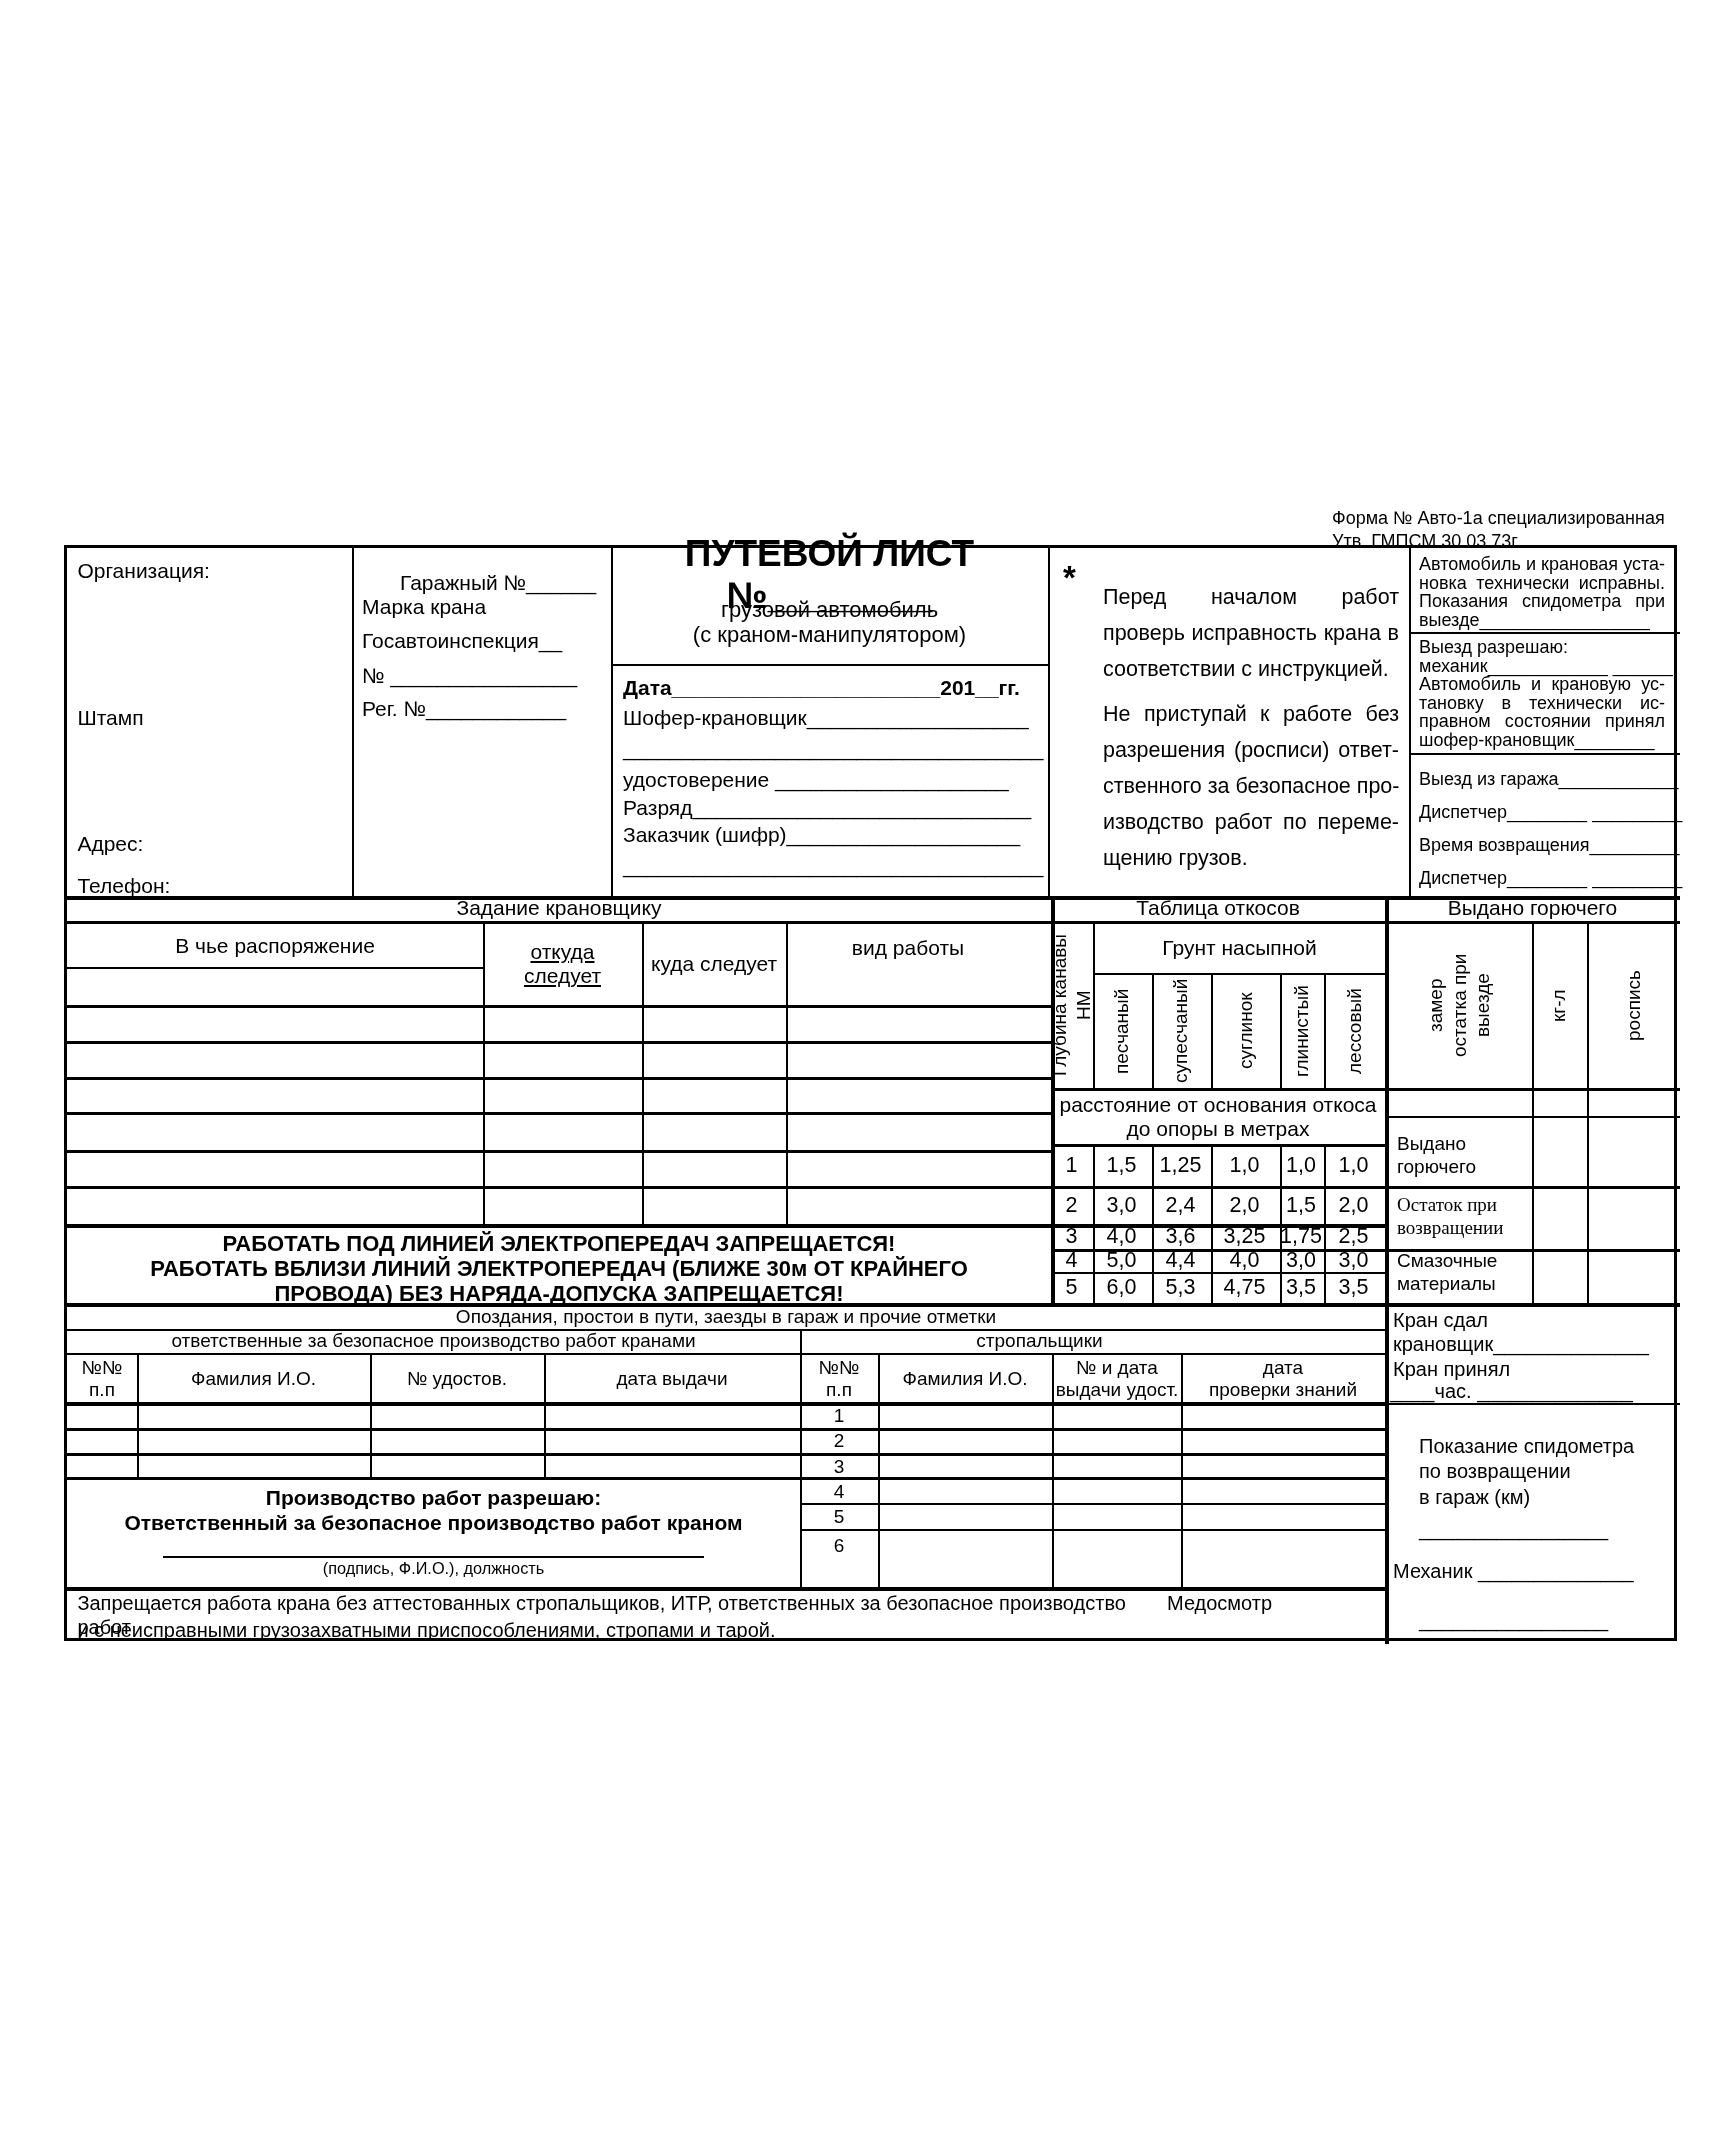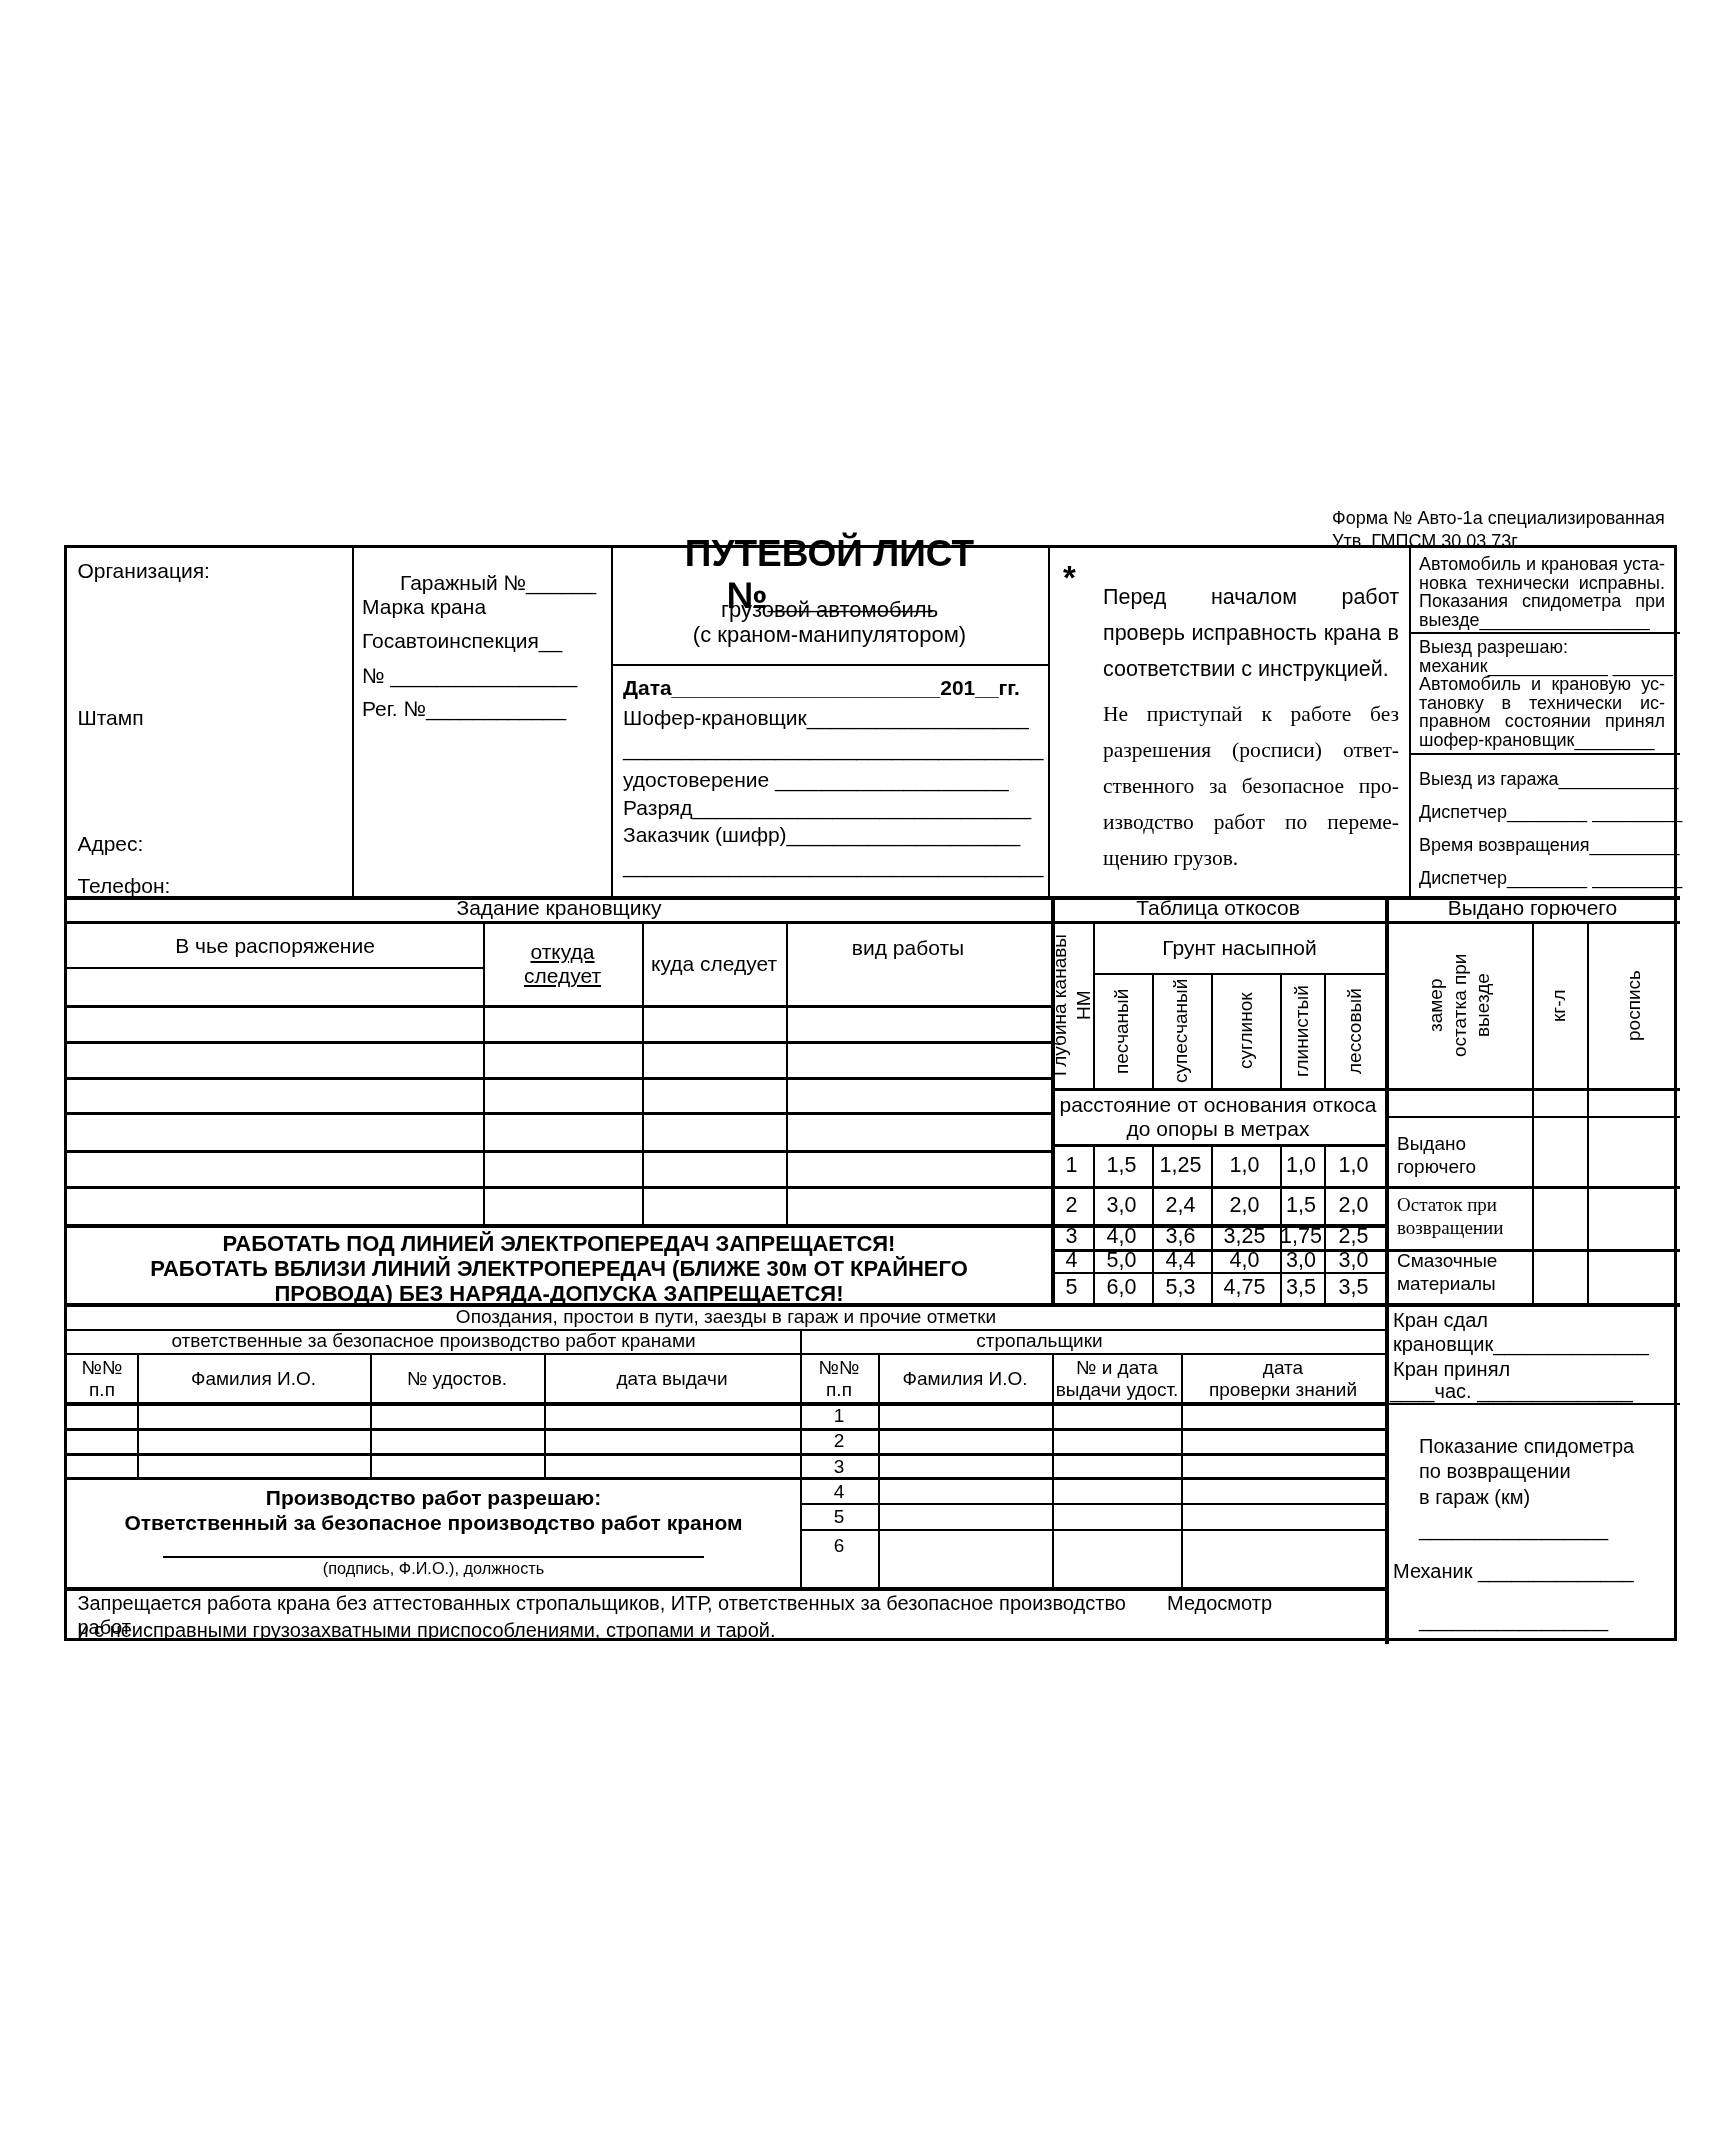--- a/index.html
+++ b/index.html
@@ -109,21 +109,21 @@
   <div class="t f28" style="left:556px;top:247px;text-align:center;">Разряд_____________________________</div>
   <div class="t f28" style="left:556px;top:274px;">Заказчик (шифр)____________________</div>
   <div class="t f28" style="left:556px;top:305px;">____________________________________</div>
 
   <div class="t b" style="left:996px;top:10.4px;font-size:33px;">*</div>
   <div class="para f29" style="left:1036px;top:31px;width:296px;line-height:36px;">
     <div class="jl">Перед началом работ</div>
     <div class="jl">проверь исправность крана в</div>
     <div>соответствии с инструкцией.</div>
   </div>
-  <div class="para f29" style="left:1036px;top:148px;width:296px;line-height:36px;font-family:Liberation Serif, serif;">
+  <div class="para f29" style="left:1036px;top:148px;width:296px;line-height:36px;">
     <div class="jl">Не приступай к работе без</div>
     <div class="jl">разрешения (росписи) ответ-</div>
     <div class="jl">ственного за безопасное про-</div>
     <div class="jl">изводство работ по переме-</div>
     <div>щению грузов.</div>
   </div>
 
   <div class="para f24" style="left:1352px;top:7.4px;width:246px;line-height:18.5px;">
     <div class="jl">Автомобиль и крановая уста-</div>
     <div class="jl">новка технически исправны.</div>

